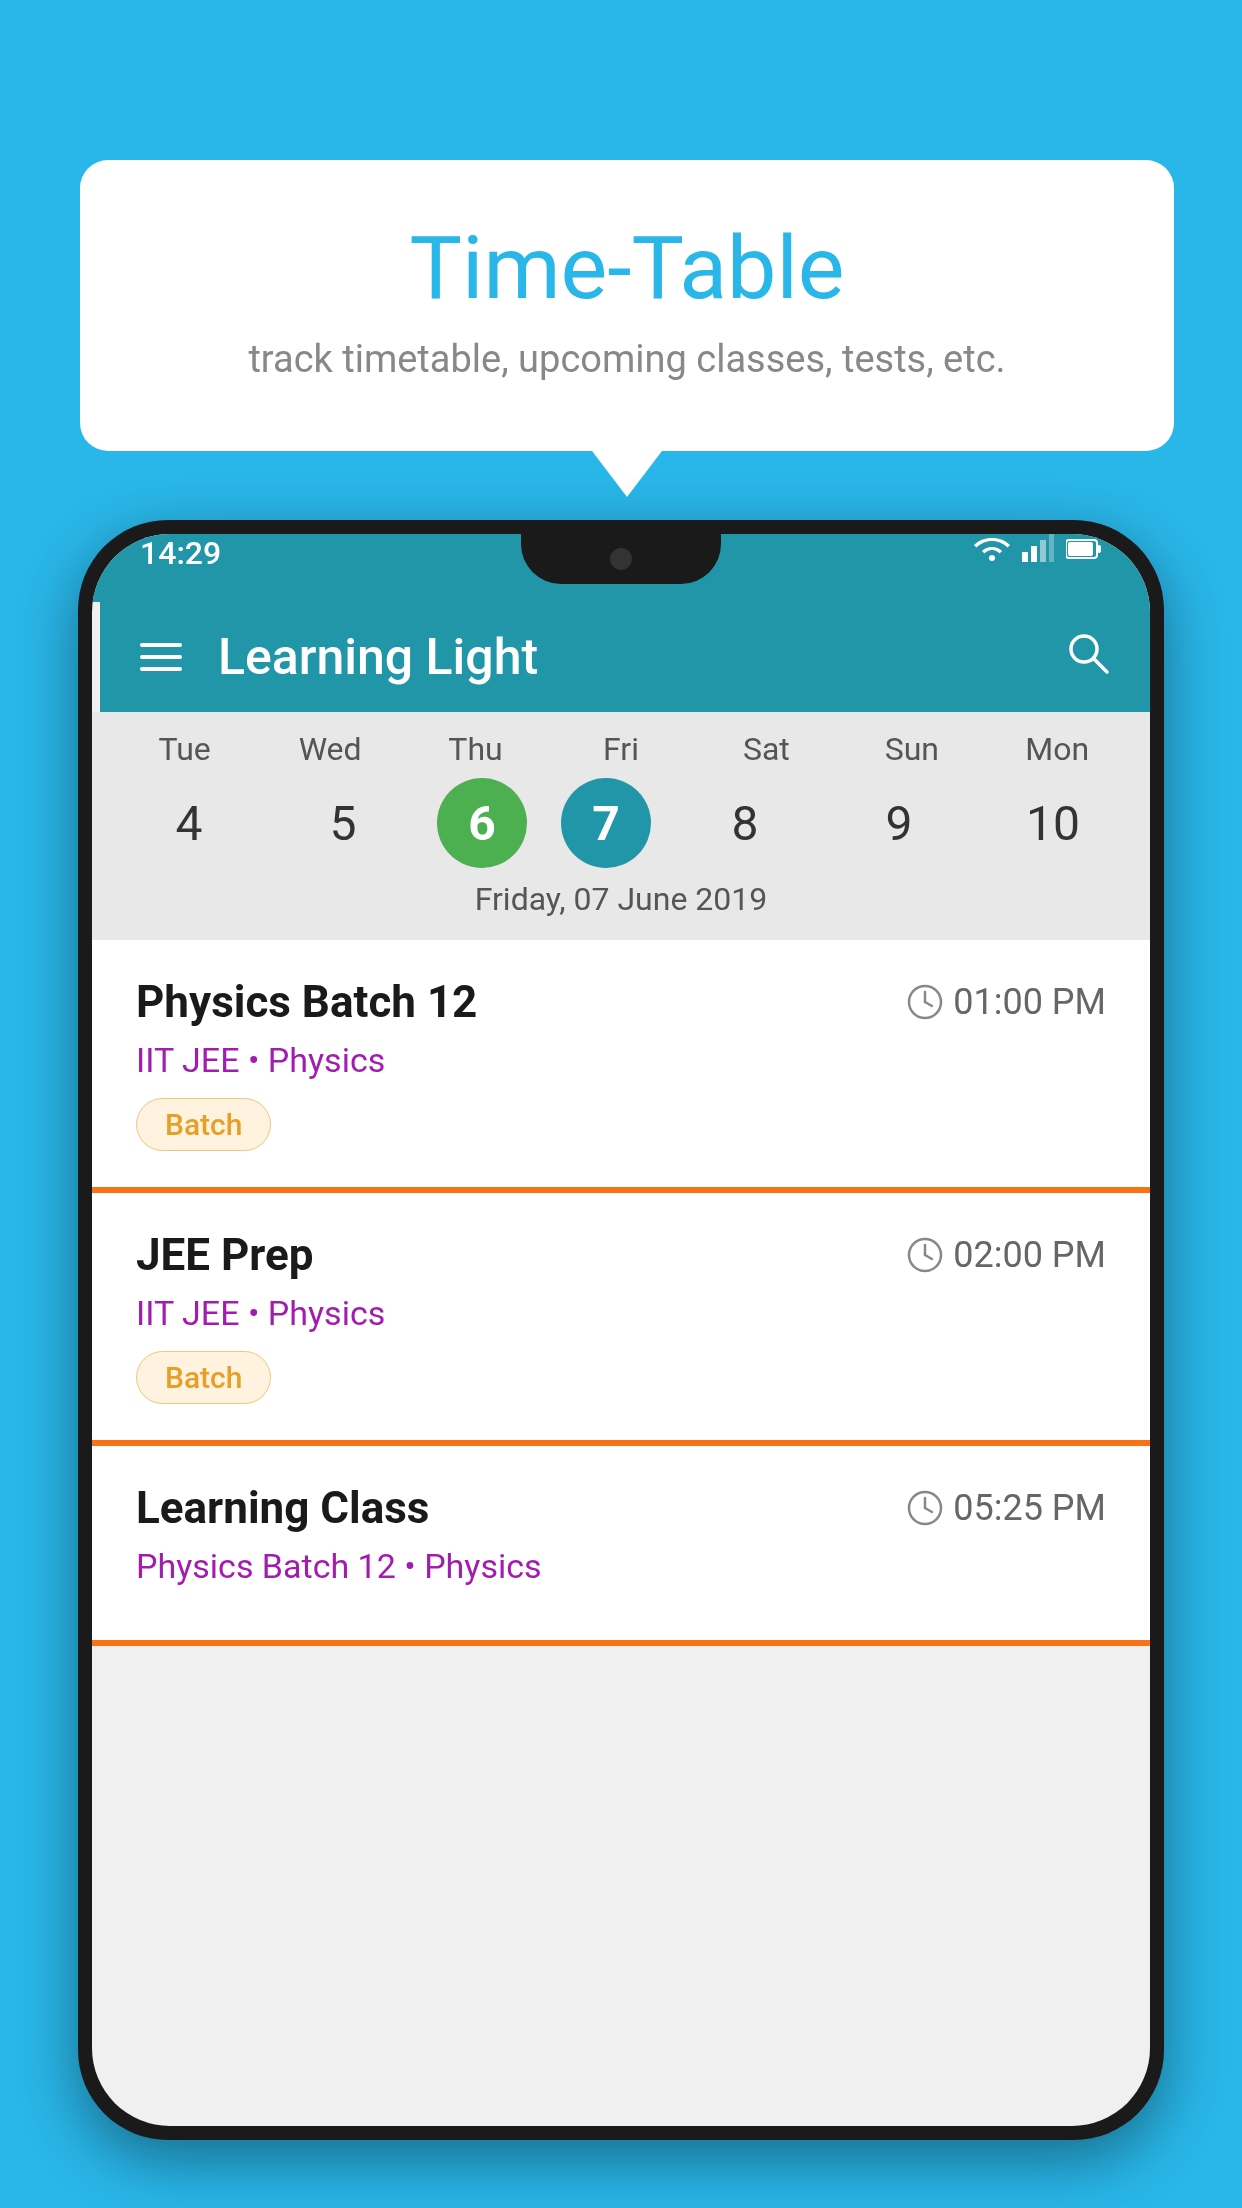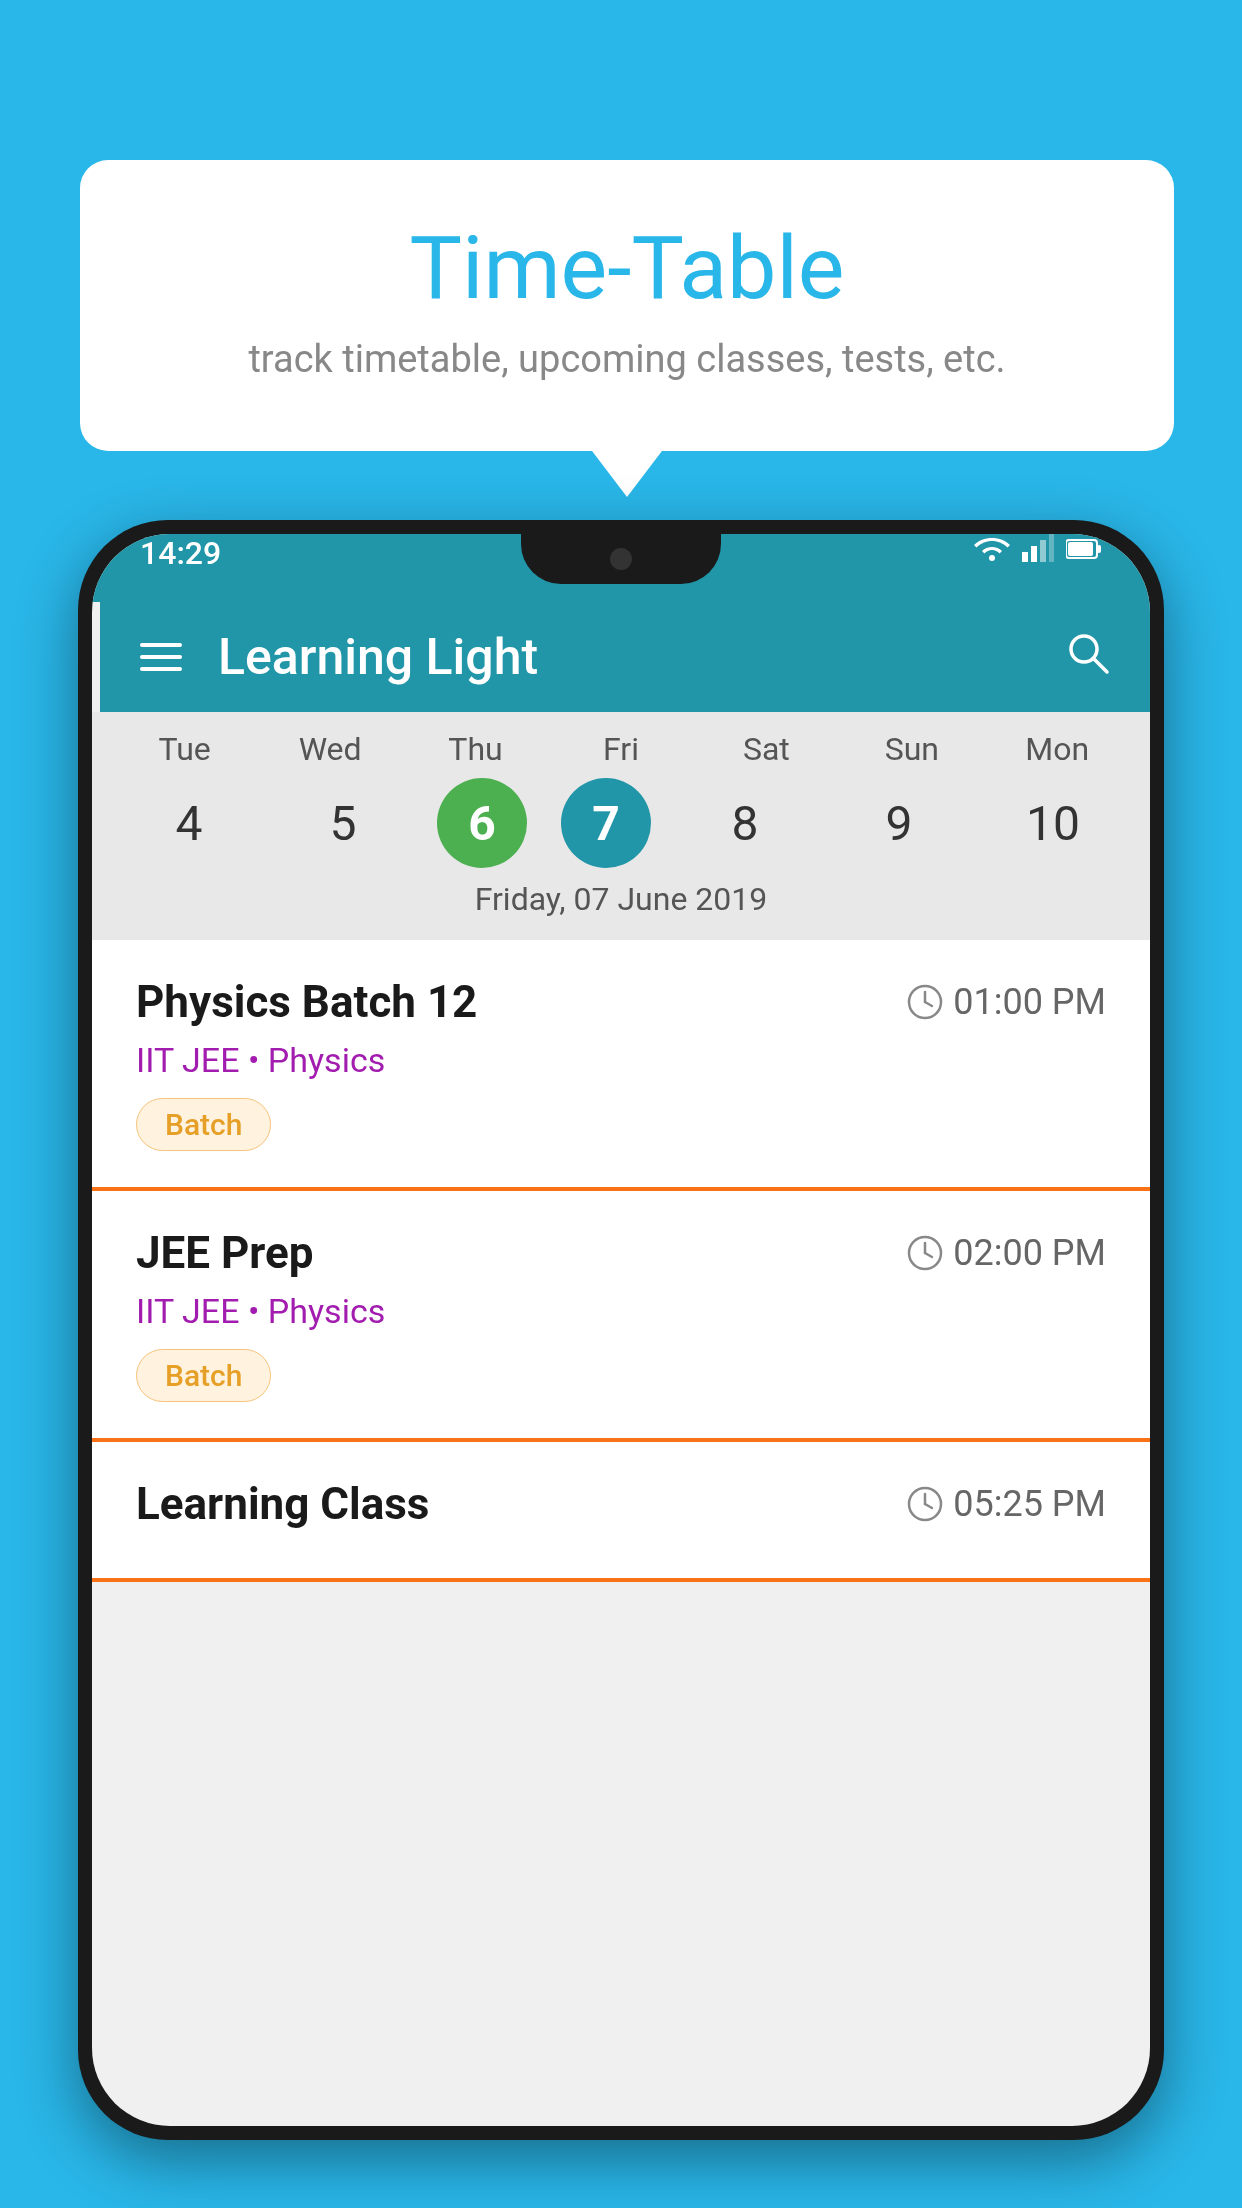--- a/index.html
+++ b/index.html
@@ -242,21 +242,21 @@
 
     
     .schedule-list {
       background: white;
       flex: 1;
     }
 
     .schedule-item {
       background: white;
       padding: 36px 44px;
-      border-bottom: 4px solid #f97316;
+      border-bottom: 6px solid #f97316;
     }
 
     .schedule-item-header {
       display: flex;
       justify-content: space-between;
       align-items: center;
       margin-bottom: 12px;
     }
 
     .schedule-item-title {
@@ -421,19 +421,20 @@
             <div class="schedule-item-title">Learning Class</div>
             <div class="schedule-item-time">
               <svg class="clock-icon-svg" viewBox="0 0 36 36">
                 <circle cx="18" cy="18" r="16" fill="none" stroke="#888" stroke-width="2.5"></circle>
                 <line x1="18" y1="18" x2="18" y2="8" stroke="#888" stroke-width="2.5" stroke-linecap="round"></line>
                 <line x1="18" y1="18" x2="25" y2="22" stroke="#888" stroke-width="2.5" stroke-linecap="round"></line>
               </svg>
               05:25 PM
             </div>
           </div>
+          <div class="schedule-item-subtitle">Physics Batch 12 • Physics</div>
         </div>
 
       </div>
 
     </div>
   </div>
 </div>
 
 </body></html>

